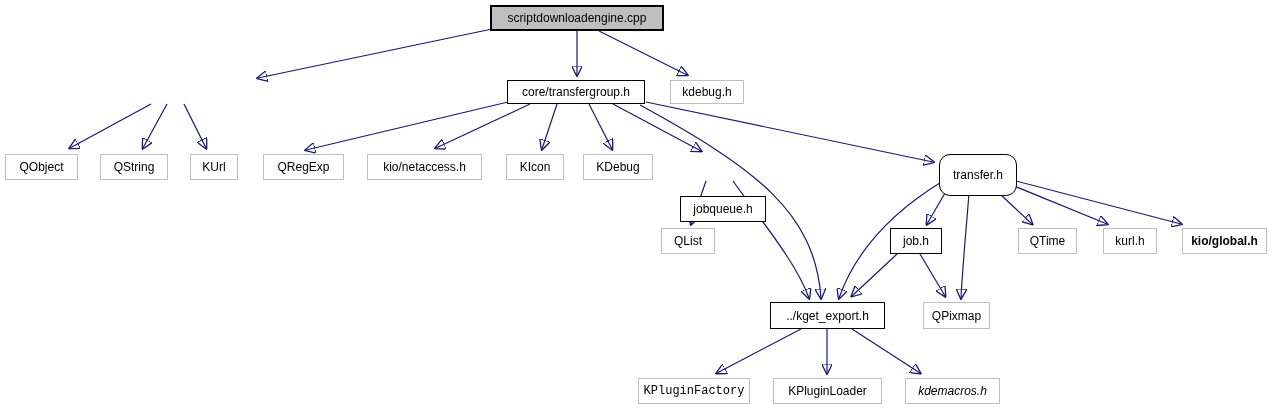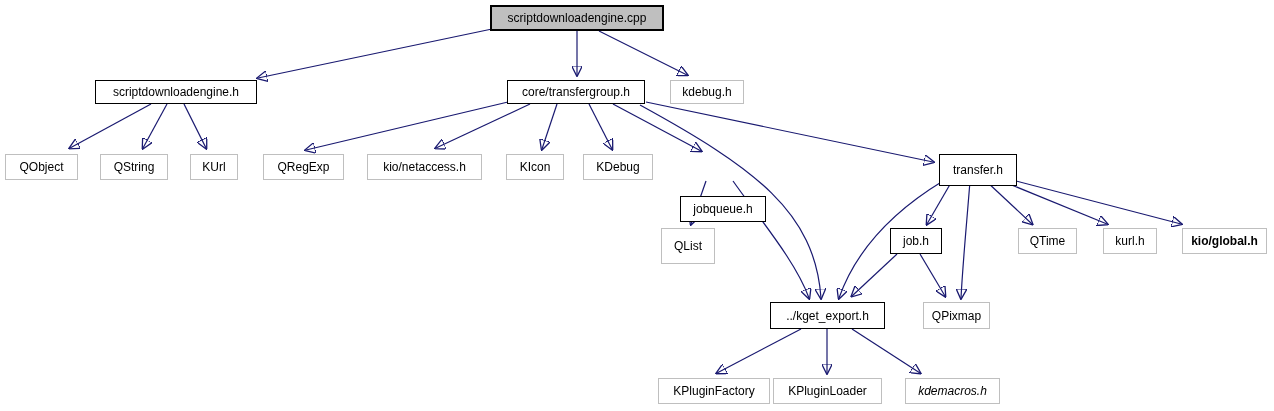--- a/index.html
+++ b/index.html
@@ -86,40 +86,39 @@
     <path d="M943,181 C892,212 856,250 839,298" marker-end="url(#arrow)"></path>
     <path d="M897,254 L852,296" marker-end="url(#arrow)"></path>
     <path d="M920,254 L945,296" marker-end="url(#arrow)"></path>
     <path d="M801,329 L717,373" marker-end="url(#arrow)"></path>
     <path d="M827,329 L827,373" marker-end="url(#arrow)"></path>
     <path d="M852,329 L920,373" marker-end="url(#arrow)"></path>
   </svg>
 
   <div class="node root" style="left:490px; top:5px; width:174px; height:26px;">scriptdownloadengine.cpp</div>
 
-  <div class="node internal" style="left:95px; top:80px; width:162px; height:24px;">scriptdownloadengine.h</div>
   <div class="node internal" style="left:507px; top:80px; width:138px; height:24px;">core/transfergroup.h</div>
   <div class="node" style="left:670px; top:80px; width:74px; height:24px;">kdebug.h</div>
 
   <div class="node" style="left:5px; top:154px; width:73px; height:26px;">QObject</div>
   <div class="node" style="left:100px; top:154px; width:68px; height:26px;">QString</div>
   <div class="node" style="left:190px; top:154px; width:48px; height:26px;">KUrl</div>
   <div class="node" style="left:263px; top:154px; width:81px; height:26px;">QRegExp</div>
   <div class="node" style="left:367px; top:154px; width:115px; height:26px;">kio/netaccess.h</div>
   <div class="node" style="left:506px; top:154px; width:58px; height:26px;">KIcon</div>
   <div class="node" style="left:583px; top:154px; width:70px; height:26px;">KDebug</div>
   <div class="node internal" style="left:680px; top:154px; width:86px; height:26px;margin-top:42px;">jobqueue.h</div>
-  <div class="node internal" style="left:939px; top:154px; width:78px; height:32px;">transfer.h</div>
+  <div class="node internal" style="left:939px; top:154px; width:78px; height:42px;border-radius:11px;">transfer.h</div>
 
-  <div class="node" style="left:661px; top:228px; width:54px; height:36px;">QList</div>
+  <div class="node" style="left:661px; top:228px; width:54px; height:26px;">QList</div>
   <div class="node internal" style="left:890px; top:228px; width:52px; height:26px;">job.h</div>
   <div class="node" style="left:1018px; top:228px; width:59px; height:26px;">QTime</div>
   <div class="node" style="left:1103px; top:228px; width:54px; height:26px;">kurl.h</div>
   <div class="node" style="left:1182px; top:228px; width:85px; height:26px;font-weight:bold;">kio/global.h</div>
 
   <div class="node internal" style="left:770px; top:302px; width:115px; height:27px;">../kget_export.h</div>
   <div class="node" style="left:923px; top:302px; width:67px; height:27px;">QPixmap</div>
 
-  <div class="node" style="left:658px; top:378px; width:112px; height:26px;">KPluginFactory</div>
+  <div class="node" style="left:638px; top:378px; width:112px; height:26px;font-family:Liberation Mono, monospace;">KPluginFactory</div>
   <div class="node" style="left:773px; top:378px; width:109px; height:26px;">KPluginLoader</div>
   <div class="node" style="left:905px; top:378px; width:95px; height:26px;font-style:italic;">kdemacros.h</div>
 
 </div>
 
 </body></html>

